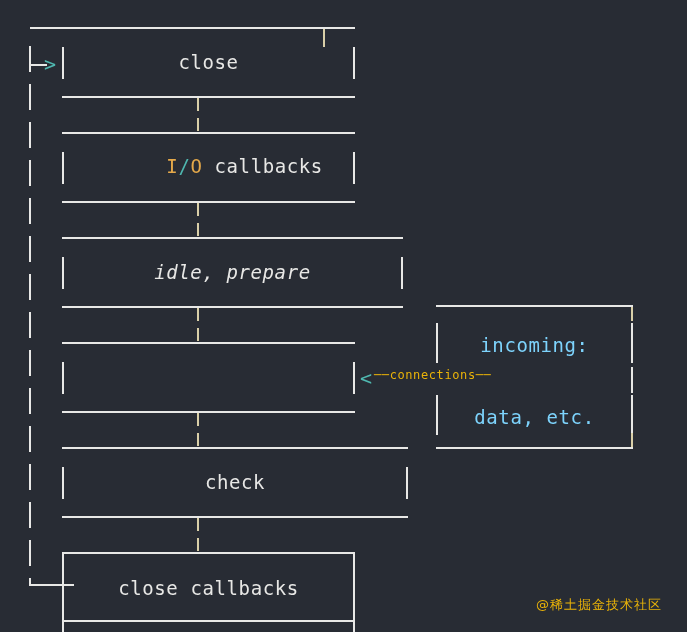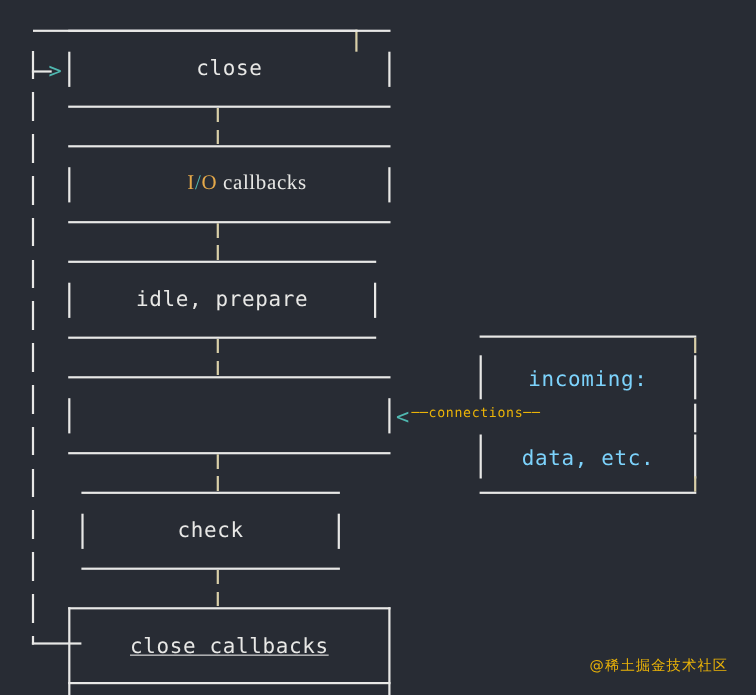--- a/index.html
+++ b/index.html
@@ -164,67 +164,67 @@
   <div class="box" style="left:62px; top:27px; width:293px; height:71px;">
     <div class="edge-top"></div>
     <div class="edge-bottom"></div>
     <div class="pip-left"></div>
     <div class="pip-right"></div>
     <div class="box-label">close</div>
   </div>
 
   <div class="connector" style="left:197px; top:98px; height:34px;"></div>
 
-  <div class="box" style="left:62px; top:132px; width:293px; height:71px;font-family:Liberation Serif, serif;">
+  <div class="box" style="left:62px; top:132px; width:293px; height:71px;">
     <div class="edge-top"></div>
     <div class="edge-bottom"></div>
     <div class="pip-left"></div>
     <div class="pip-right"></div>
     <div class="box-label">
       <span class="tok-num">I</span><span class="tok-op">/</span><span class="tok-num">O</span><span class="tok-plain"> callbacks</span>
     </div>
   </div>
 
   <div class="connector" style="left:197px; top:203px; height:34px;"></div>
 
-  <div class="box" style="left:62px; top:237px; width:280px; height:71px;">
+  <div class="box" style="left:62px; top:237px; width:341px; height:71px;font-style:italic;">
     <div class="edge-top"></div>
     <div class="edge-bottom"></div>
     <div class="pip-left"></div>
     <div class="pip-right"></div>
     <div class="box-label">idle, prepare</div>
   </div>
 
   <div class="connector" style="left:197px; top:308px; height:34px;"></div>
 
   <div class="box" style="left:62px; top:342px; width:293px; height:71px;">
     <div class="edge-top"></div>
     <div class="edge-bottom"></div>
     <div class="pip-left"></div>
     <div class="pip-right"></div>
   </div>
 
   <div class="connector" style="left:197px; top:413px; height:34px;"></div>
 
-  <div class="box" style="left:74px; top:447px; width:235px; height:71px;">
+  <div class="box" style="left:62px; top:447px; width:346px; height:71px;">
     <div class="edge-top"></div>
     <div class="edge-bottom"></div>
     <div class="pip-left"></div>
     <div class="pip-right"></div>
     <div class="box-label">check</div>
   </div>
 
   <div class="connector" style="left:197px; top:518px; height:34px;"></div>
 
   <div class="box" style="left:62px; top:552px; width:293px; height:80px;">
     <div class="edge-top"></div>
     <div class="edge-left" style="top:0; bottom:0;"></div>
     <div class="edge-right" style="top:0; bottom:0;"></div>
     <div class="edge-bottom" style="bottom:10px;"></div>
-    <div class="box-label" style="top:37px;text-decoration:underline;">close callbacks</div>
+    <div class="box-label" style="top:37px;">close callbacks</div>
   </div>
 
   <div class="box" style="left:436px; top:305px; width:197px; height:144px;">
     <div class="edge-top"></div>
     <div class="edge-bottom"></div>
 
     <div class="vline" style="left:0; top:18px; height:40px;"></div>
     <div class="vline" style="left:0; top:90px; height:40px;"></div>
 
     <div class="vline tint" style="right:0; top:2px; height:14px;"></div>

